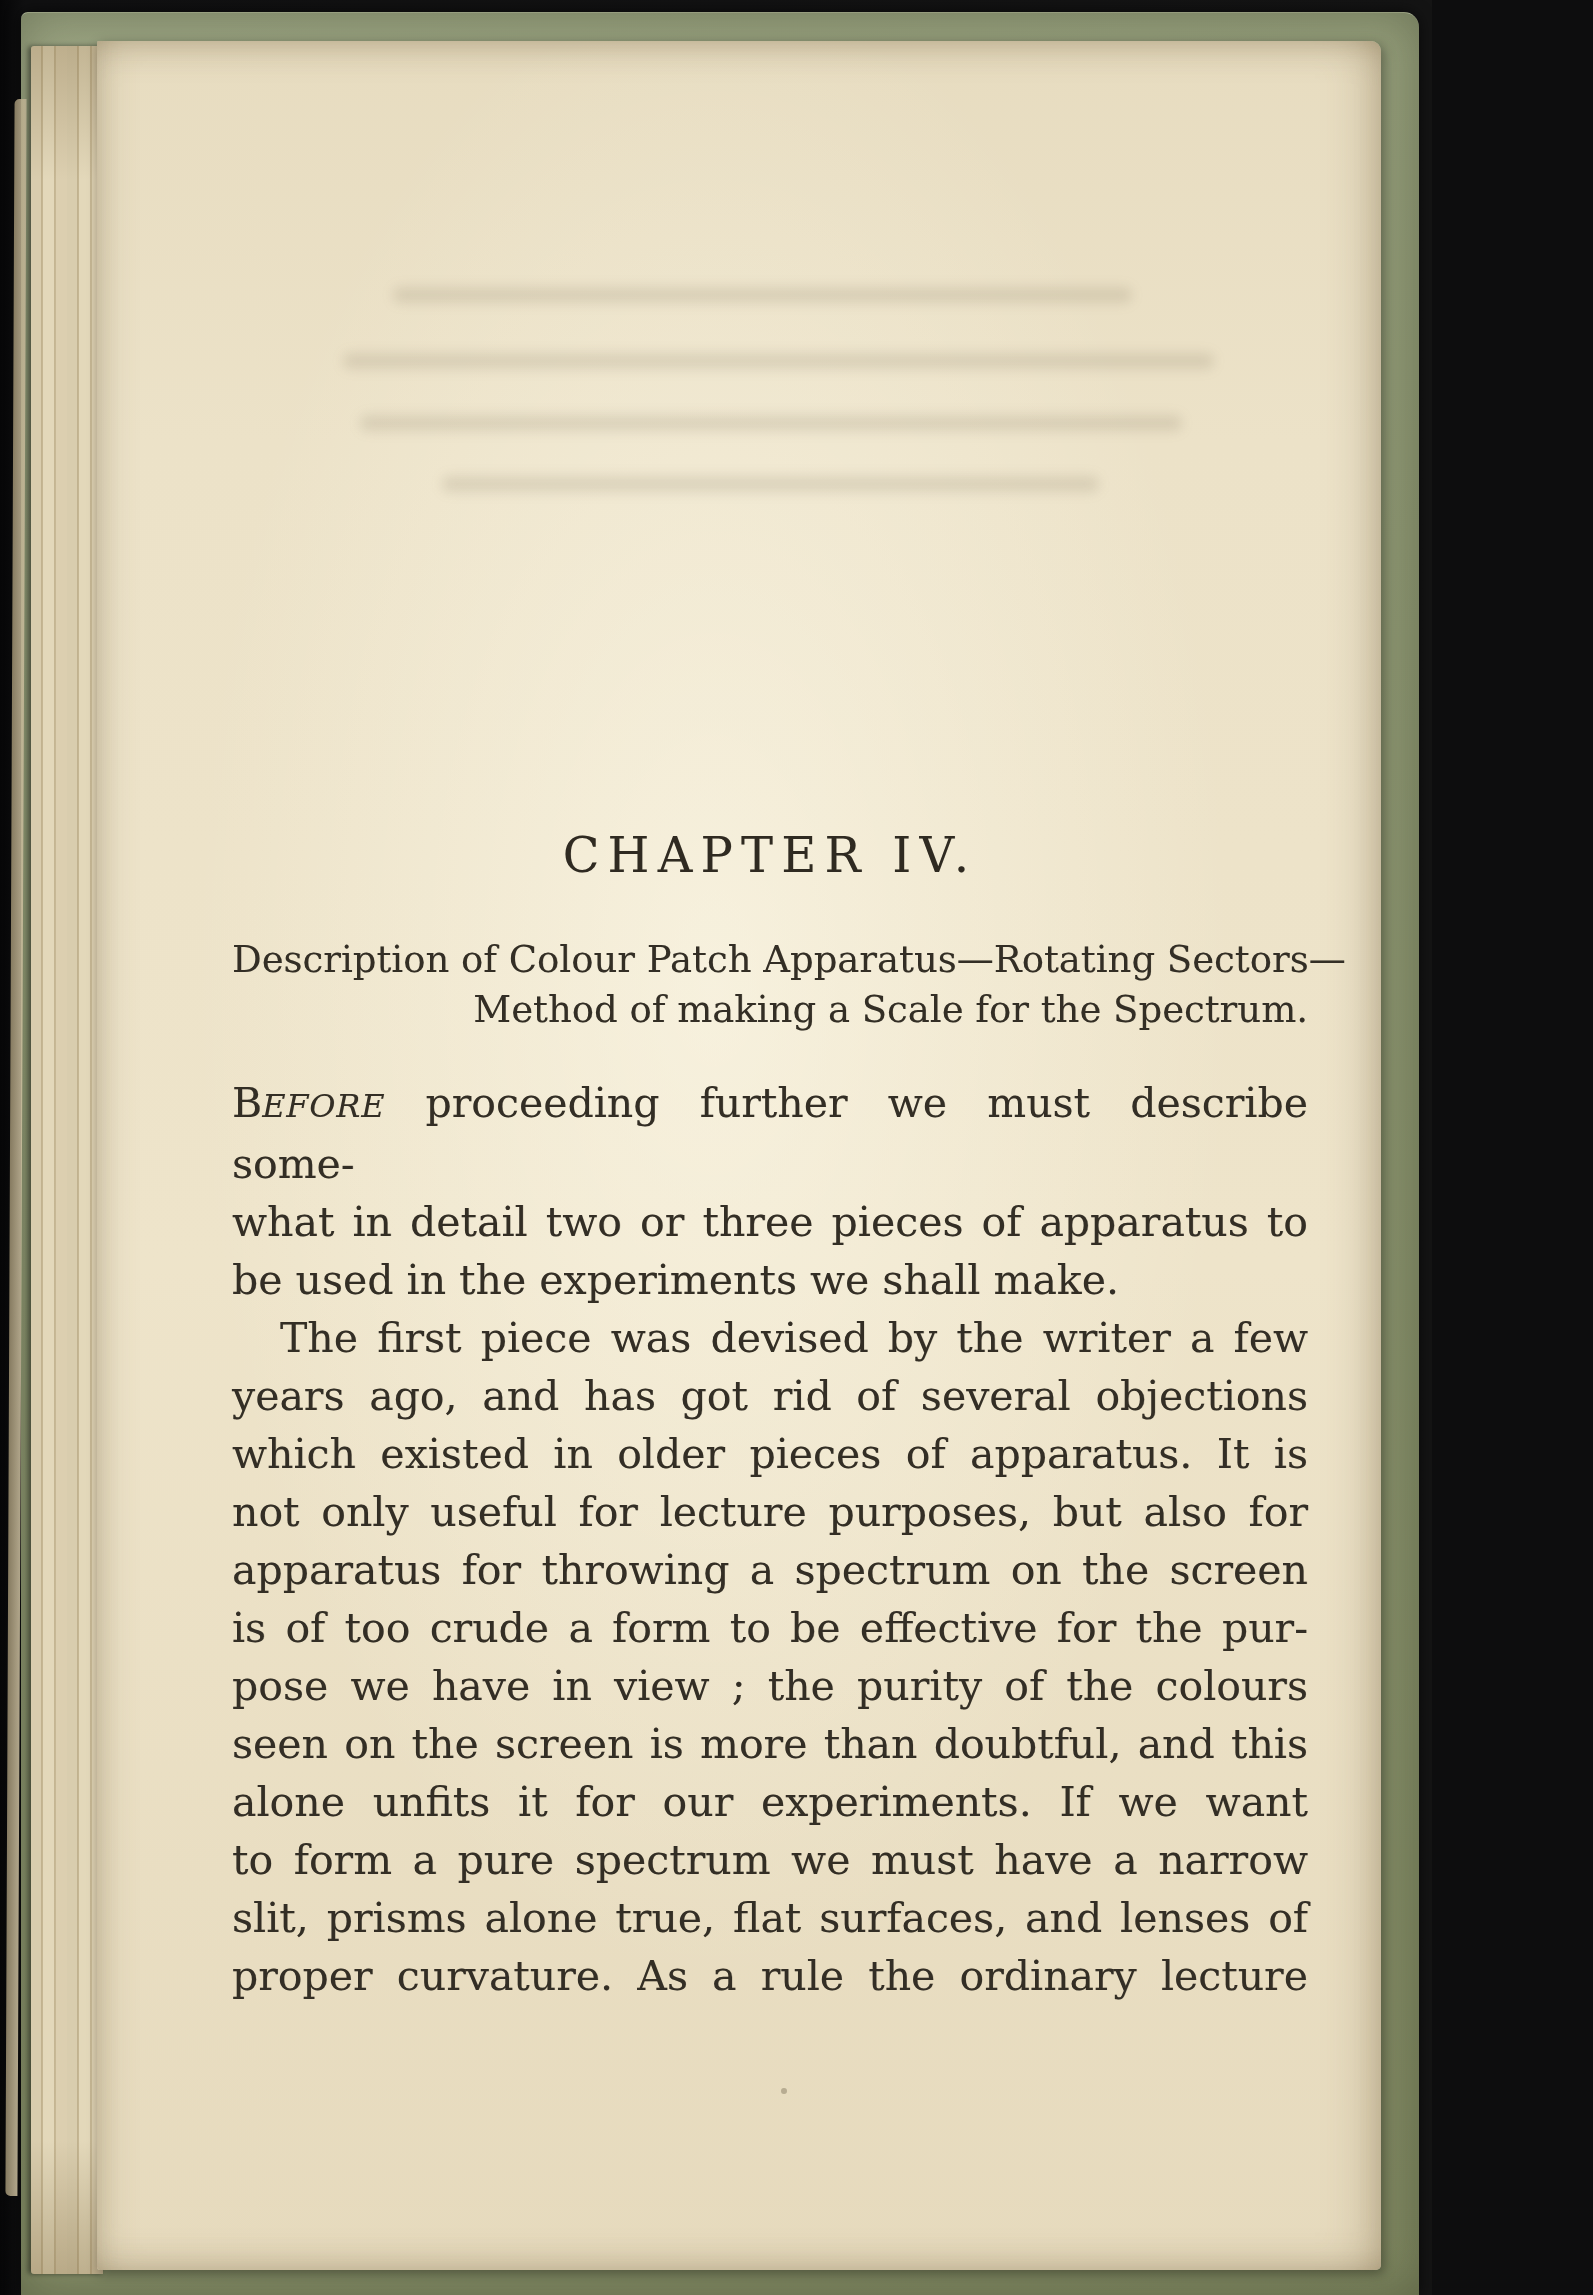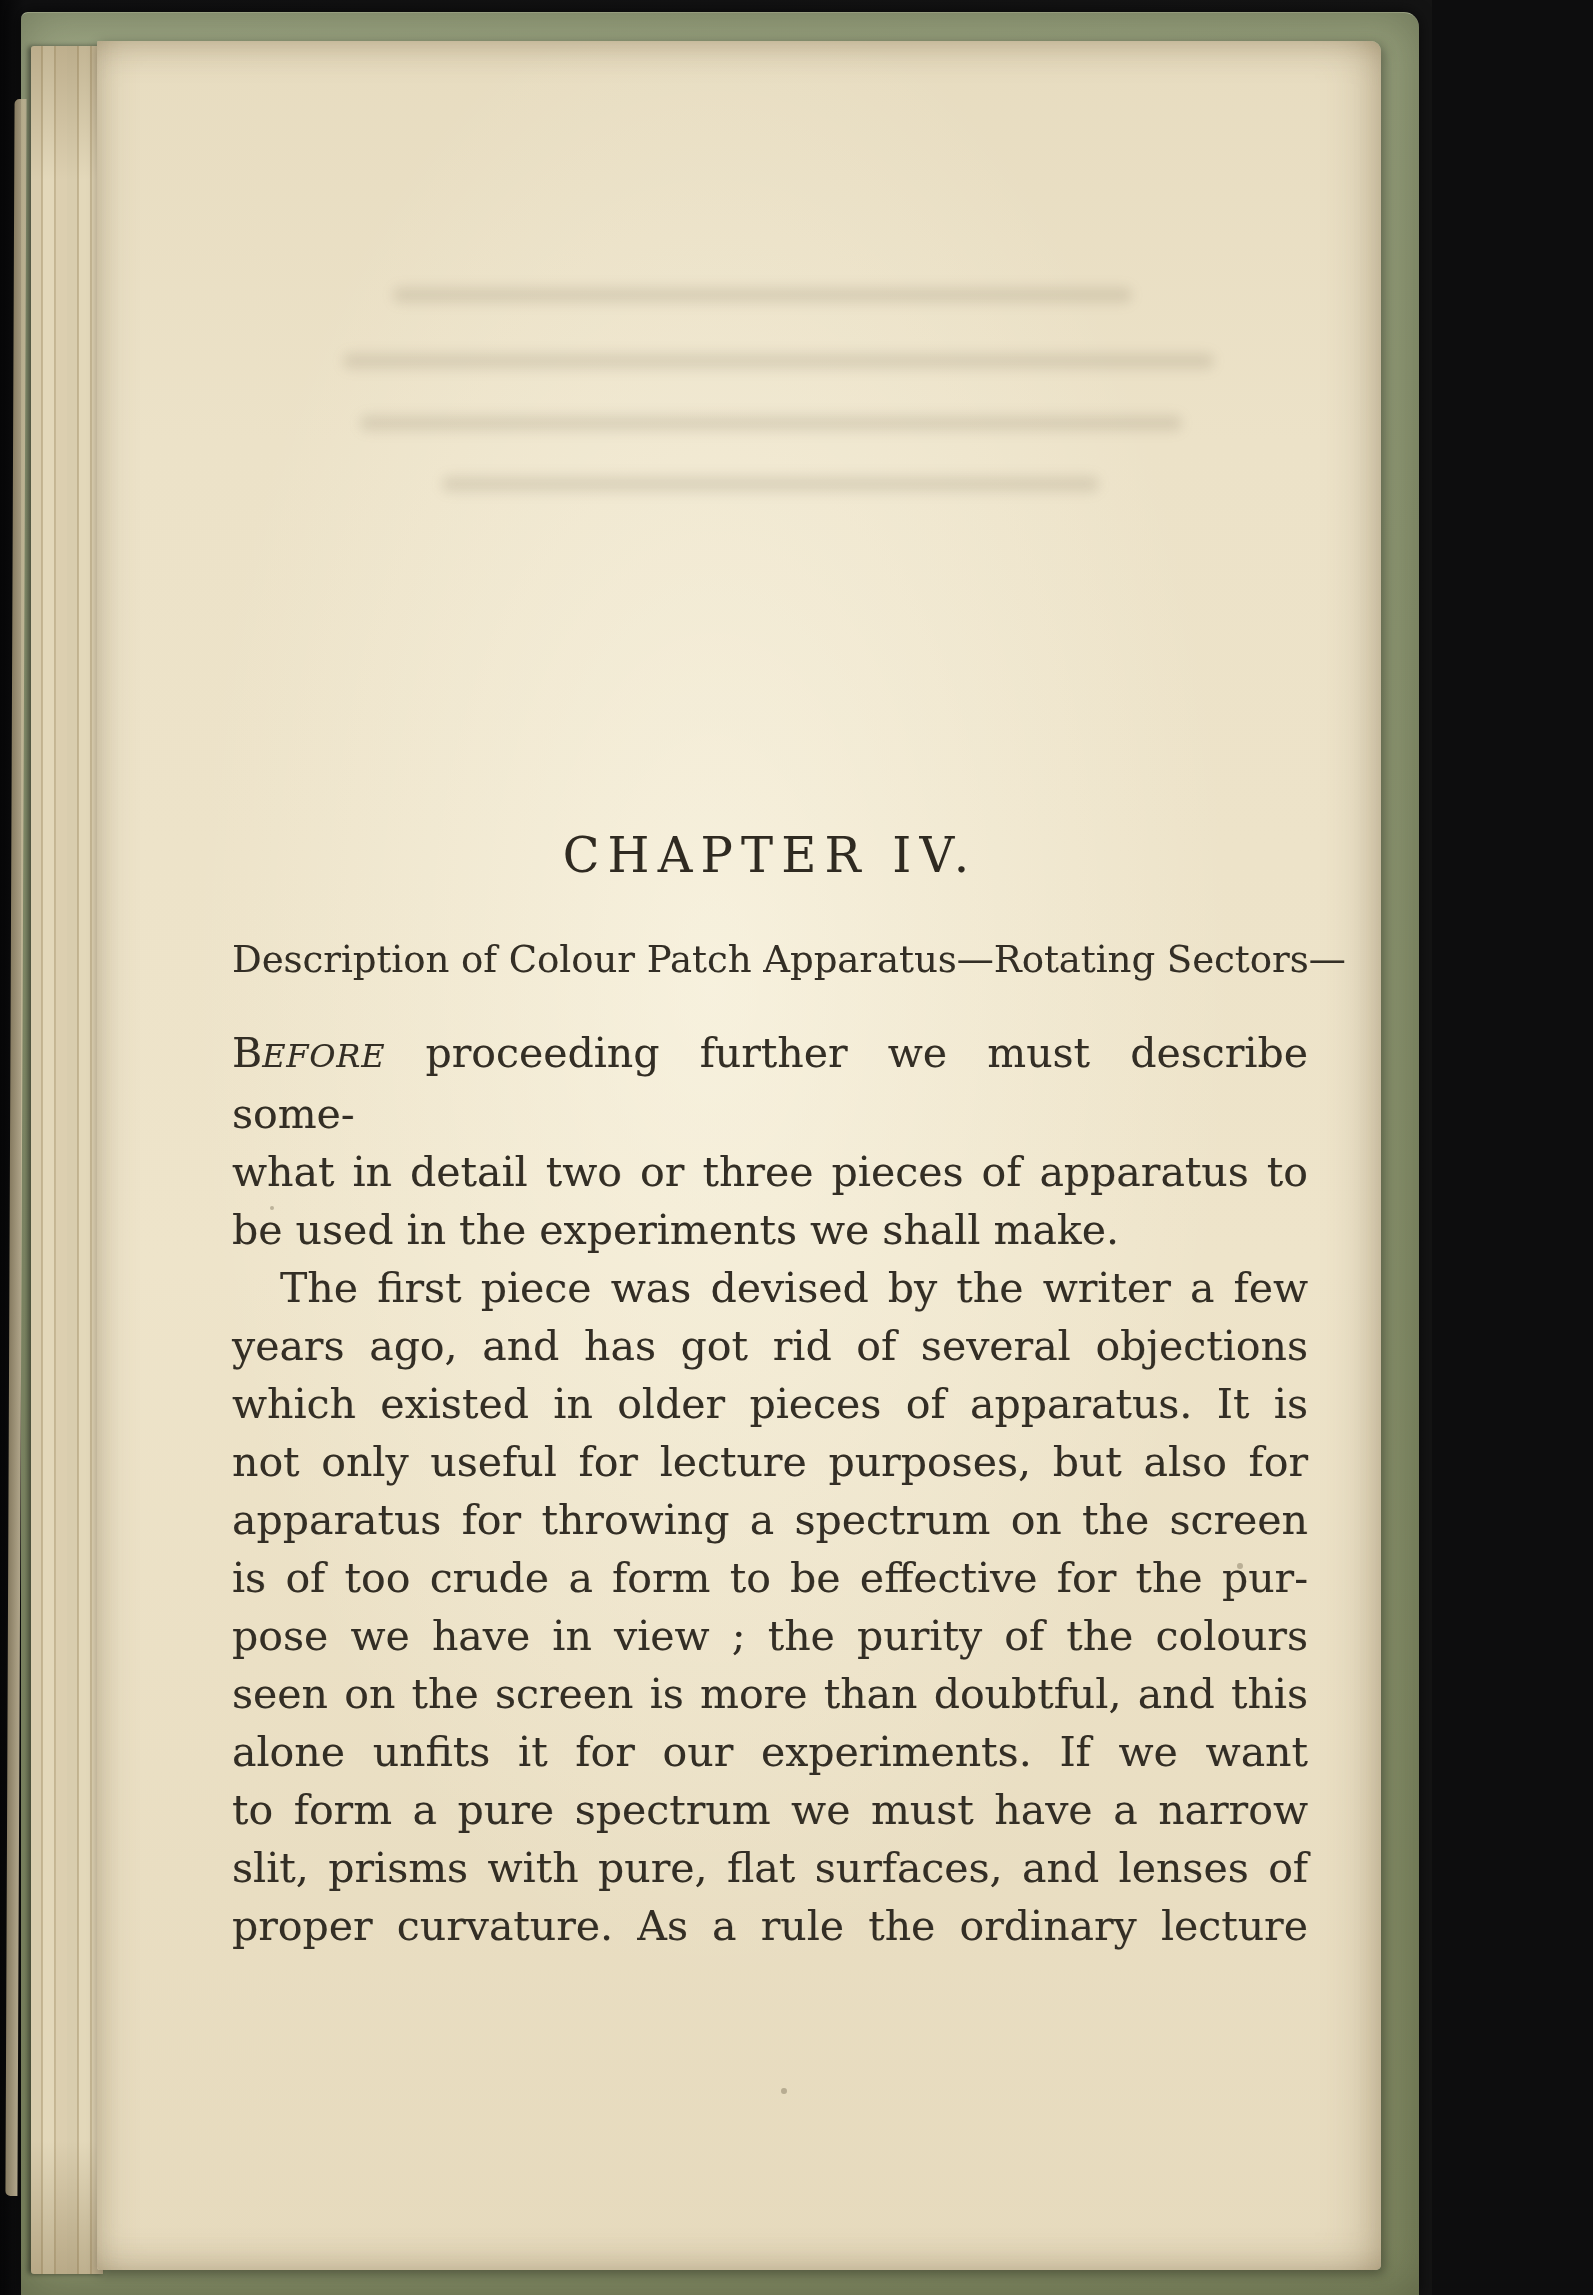--- a/index.html
+++ b/index.html
@@ -129,36 +129,37 @@
 
     <div class="speck" style="left:1140px; top:1522px;"></div>
     <div class="speck" style="left:684px; top:2047px;"></div>
     <div class="speck" style="left:173px; top:1165px; width:4.1px; height:4.1px;"></div>
 
     <div class="text-block">
       <div class="chapter-heading">CHAPTER IV.</div>
 
       <div class="chapter-subtitle">
         <div>Description of Colour Patch Apparatus—Rotating Sectors—</div>
+        <div>Method of making a Scale for the Spectrum.</div>
       </div>
 
       <div class="body-text">
           <div class="line"><span>B</span><span class="lead-rest">EFORE</span> proceeding further we must describe some-</div>
           <div class="line">what in detail two or three pieces of apparatus to</div>
           <div class="line no-justify">be used in the experiments we shall make.</div>
           <div class="line indent">The first piece was devised by the writer a few</div>
           <div class="line">years ago, and has got rid of several objections</div>
           <div class="line">which existed in older pieces of apparatus.  It is</div>
           <div class="line">not only useful for lecture purposes, but also for</div>
           <div class="line">apparatus for throwing a spectrum on the screen</div>
           <div class="line">is of too crude a form to be effective for the pur-</div>
           <div class="line">pose we have in view ; the purity of the colours</div>
           <div class="line">seen on the screen is more than doubtful, and this</div>
           <div class="line">alone unfits it for our experiments.  If we want</div>
           <div class="line">to form a pure spectrum we must have a narrow</div>
-          <div class="line">slit, prisms with pure, flat surfaces, and lenses of</div>
+          <div class="line">slit, prisms alone true, flat surfaces, and lenses of</div>
           <div class="line">proper curvature.  As a rule the ordinary lecture</div>
         </div>
     </div>
 
   </div>
 </div>
 
 
 </body></html>

